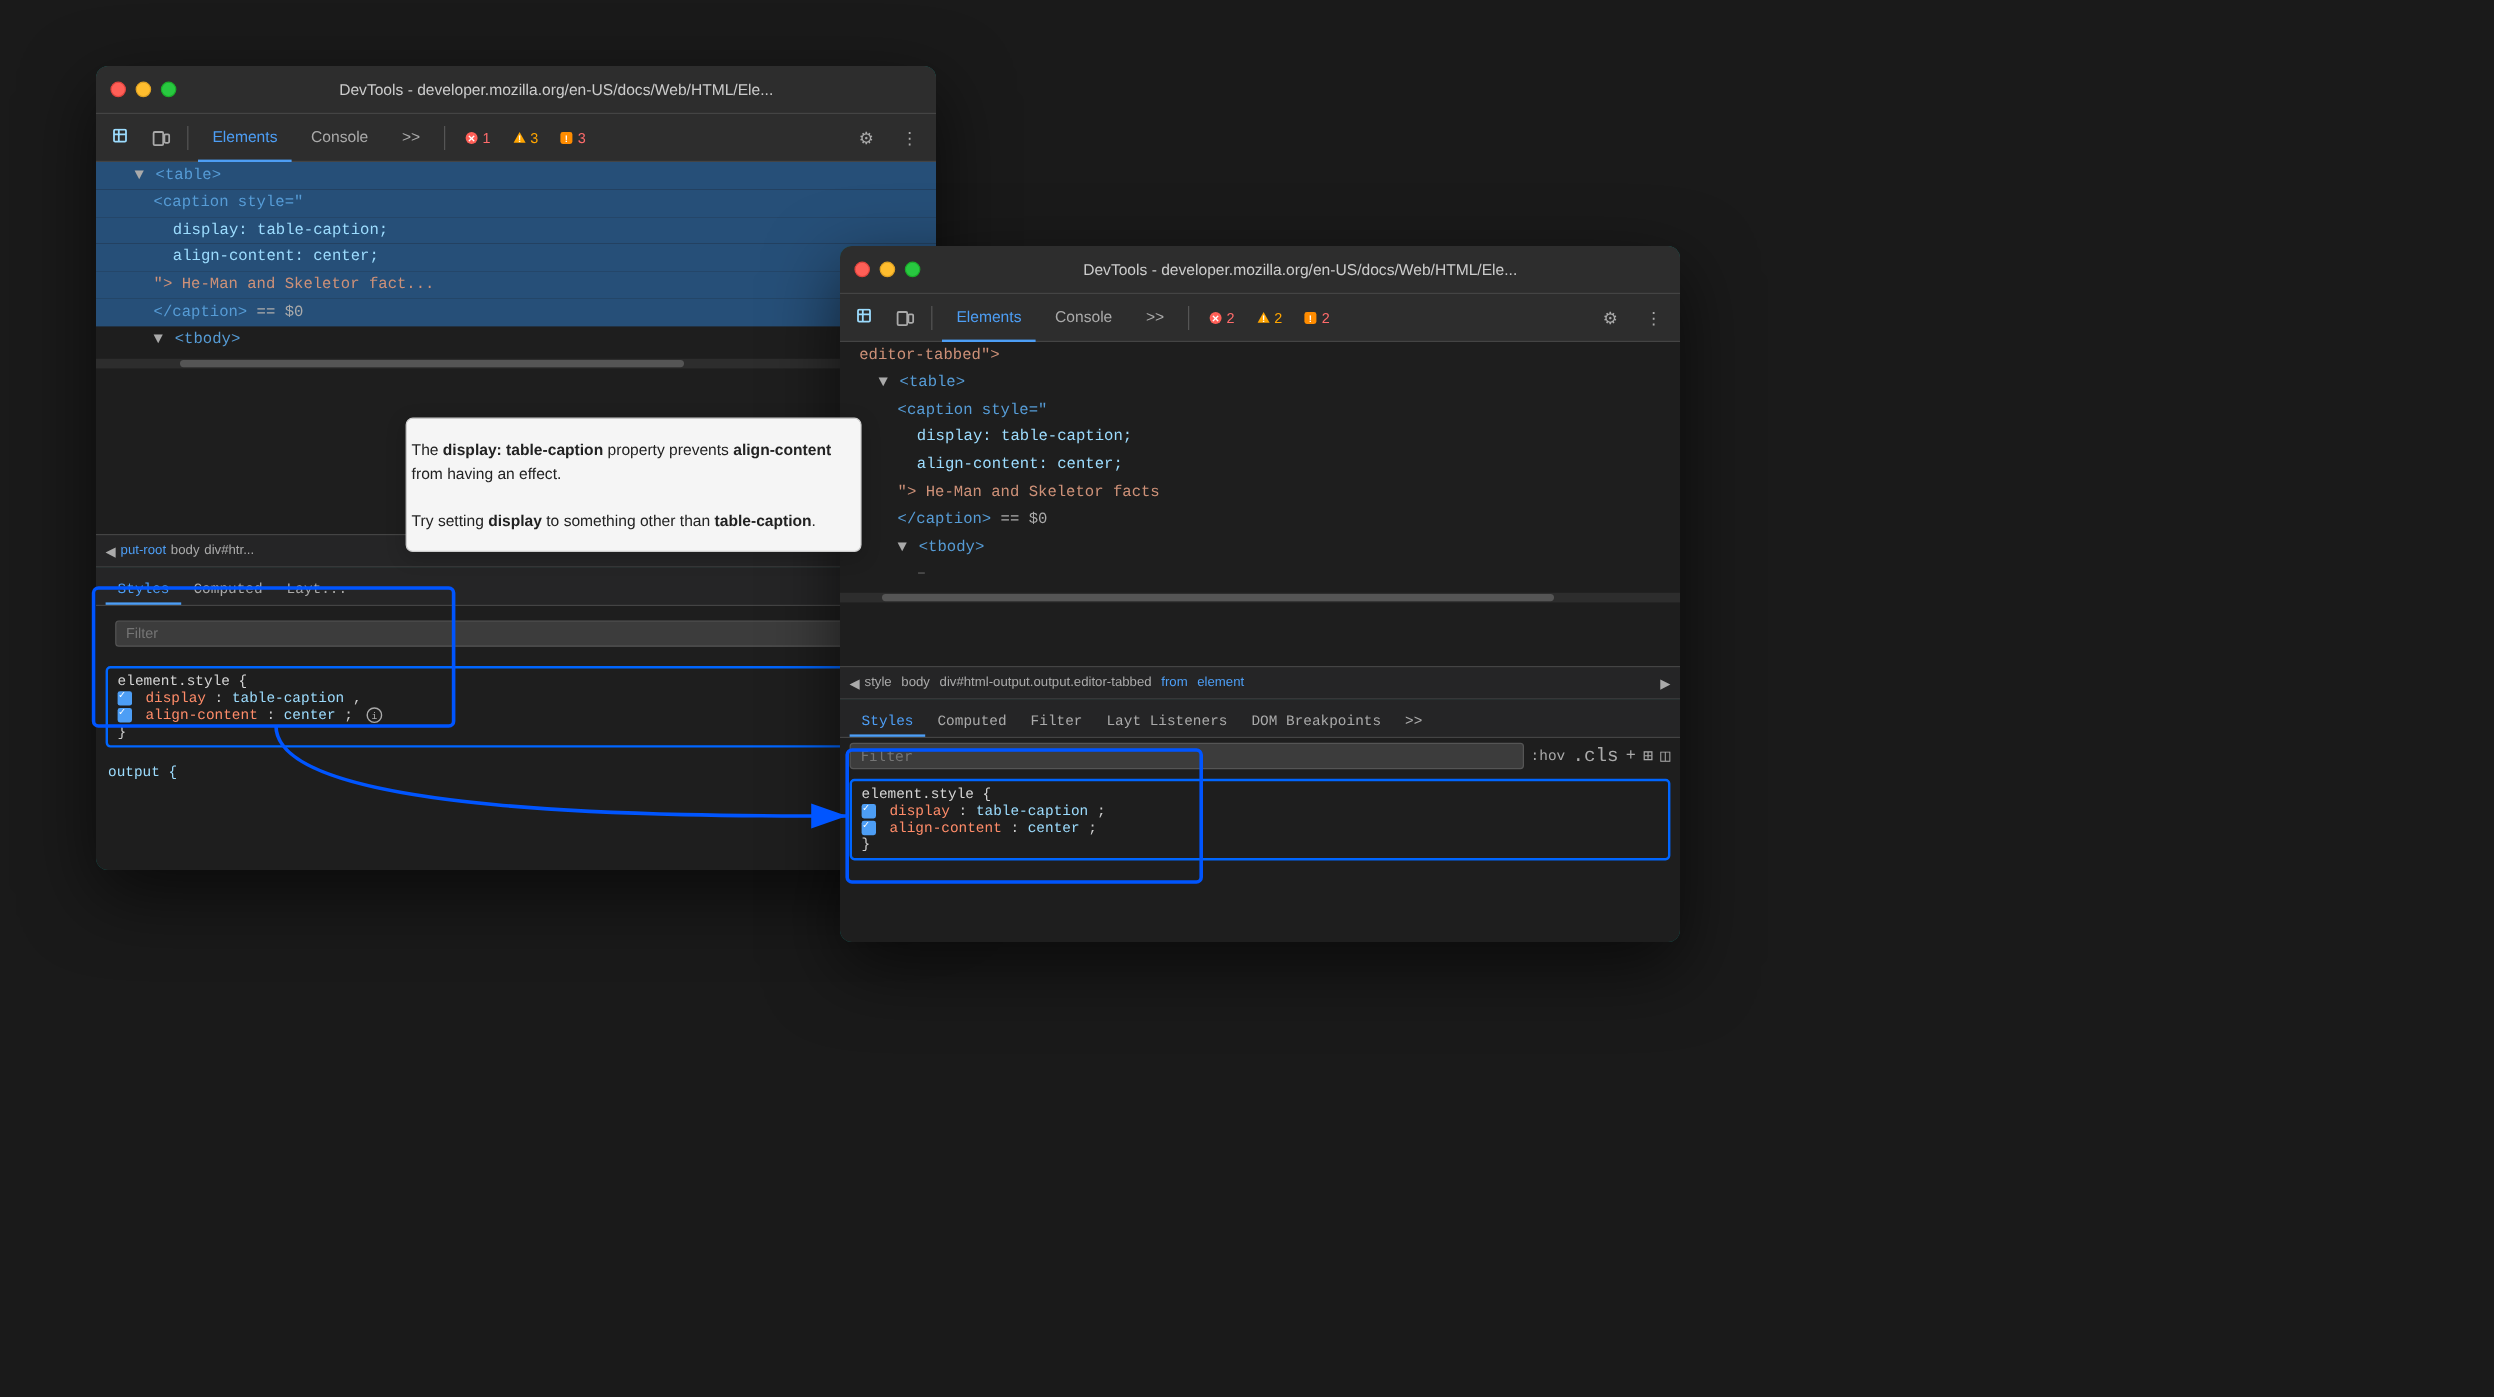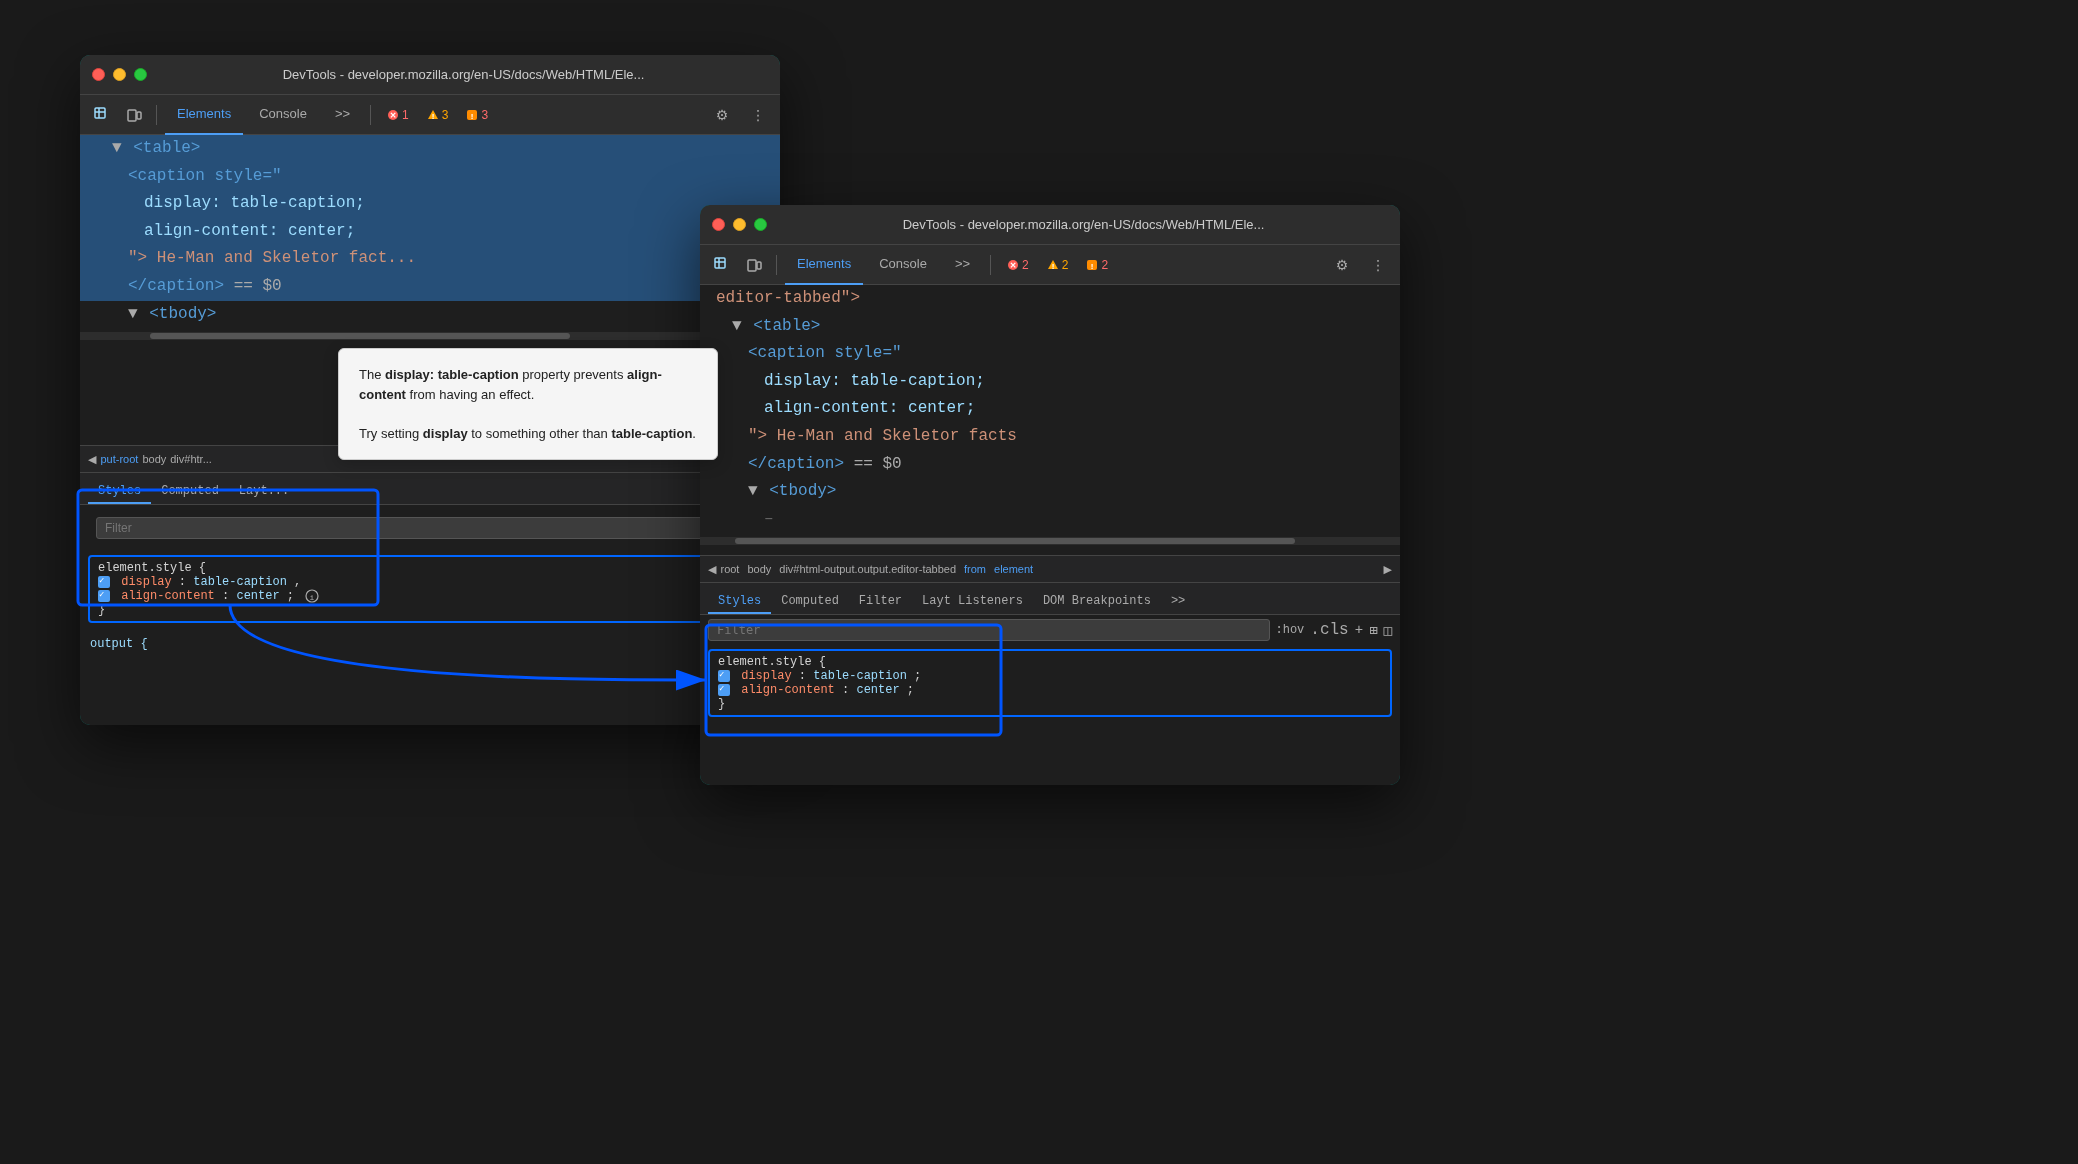--- a/index.html
+++ b/index.html
@@ -107,21 +107,21 @@
     }
 
     .badge-error { color: #ff6b6b; }
     .badge-warn { color: #ffa500; }
     .badge-info { color: #ff6b6b; }
 
     
     .elements-panel {
       background: #1e1e1e;
       font-family: 'Menlo', 'Monaco', 'Courier New', monospace;
-      font-size: 16px;
+      font-size: 13px;
       color: #ccc;
       overflow: hidden;
     }
 
     .html-line {
       padding: 1px 8px 1px 16px;
       white-space: nowrap;
       line-height: 1.6;
     }
 
@@ -231,21 +231,21 @@
       top: -1px;
       left: 1px;
     }
 
     
     .tooltip-box {
       position: absolute;
       background: #f5f5f5;
       border: 1px solid #ccc;
       border-radius: 6px;
-      padding: 16px 20px;
+      padding: 16px 4px;
       font-size: 13px;
       color: #222;
       line-height: 1.5;
       box-shadow: 0 4px 16px rgba(0,0,0,0.2);
       max-width: 380px;
     }
 
     .tooltip-box b { font-weight: 700; }
 
     
@@ -525,21 +525,21 @@
     <div class="html-line indent3">
       <span style="color:#666">–</span>
     </div>
     <div class="scrollbar-area" style="margin: 4px 0;">
       <div class="scrollbar-thumb" style="width: 80%; left: 5%;"></div>
     </div>
   </div>
 
   <div class="breadcrumb-bar" style="overflow-x: hidden;">
     <span class="breadcrumb-item">◀</span>
-    <span class="breadcrumb-item">root</span>
+    <span class="breadcrumb-item">style</span>
     <span class="breadcrumb-sep"> </span>
     <span class="breadcrumb-item">body</span>
     <span class="breadcrumb-sep"> </span>
     <span class="breadcrumb-item">div#html-output.output.editor-tabbed</span>
     <span class="breadcrumb-sep"> </span>
     <span class="breadcrumb-item active">from</span>
     <span class="breadcrumb-sep"> </span>
     <span class="breadcrumb-item active">element</span>
     <span class="breadcrumb-item" style="margin-left:auto;">▶</span>
   </div>

